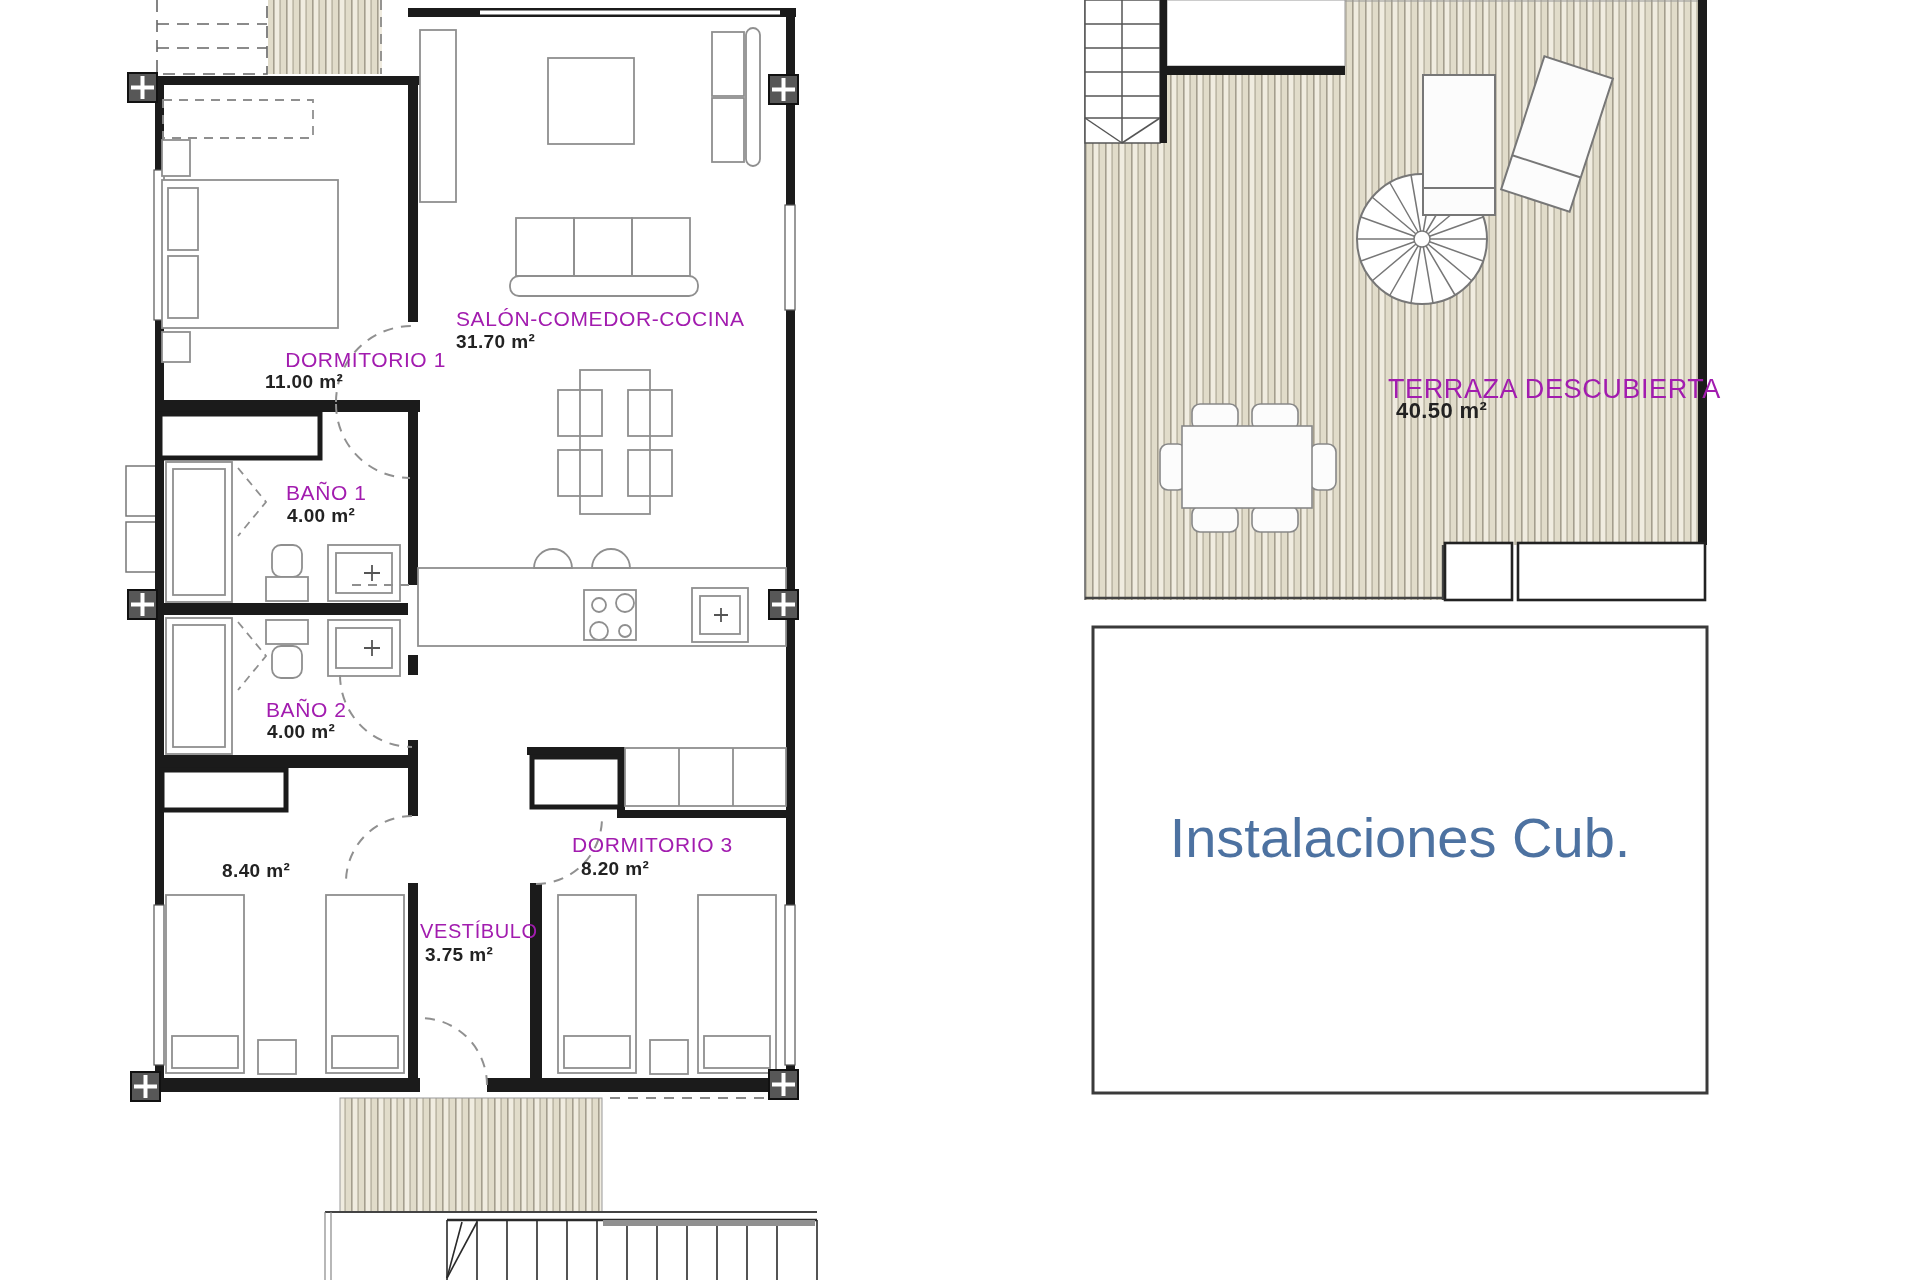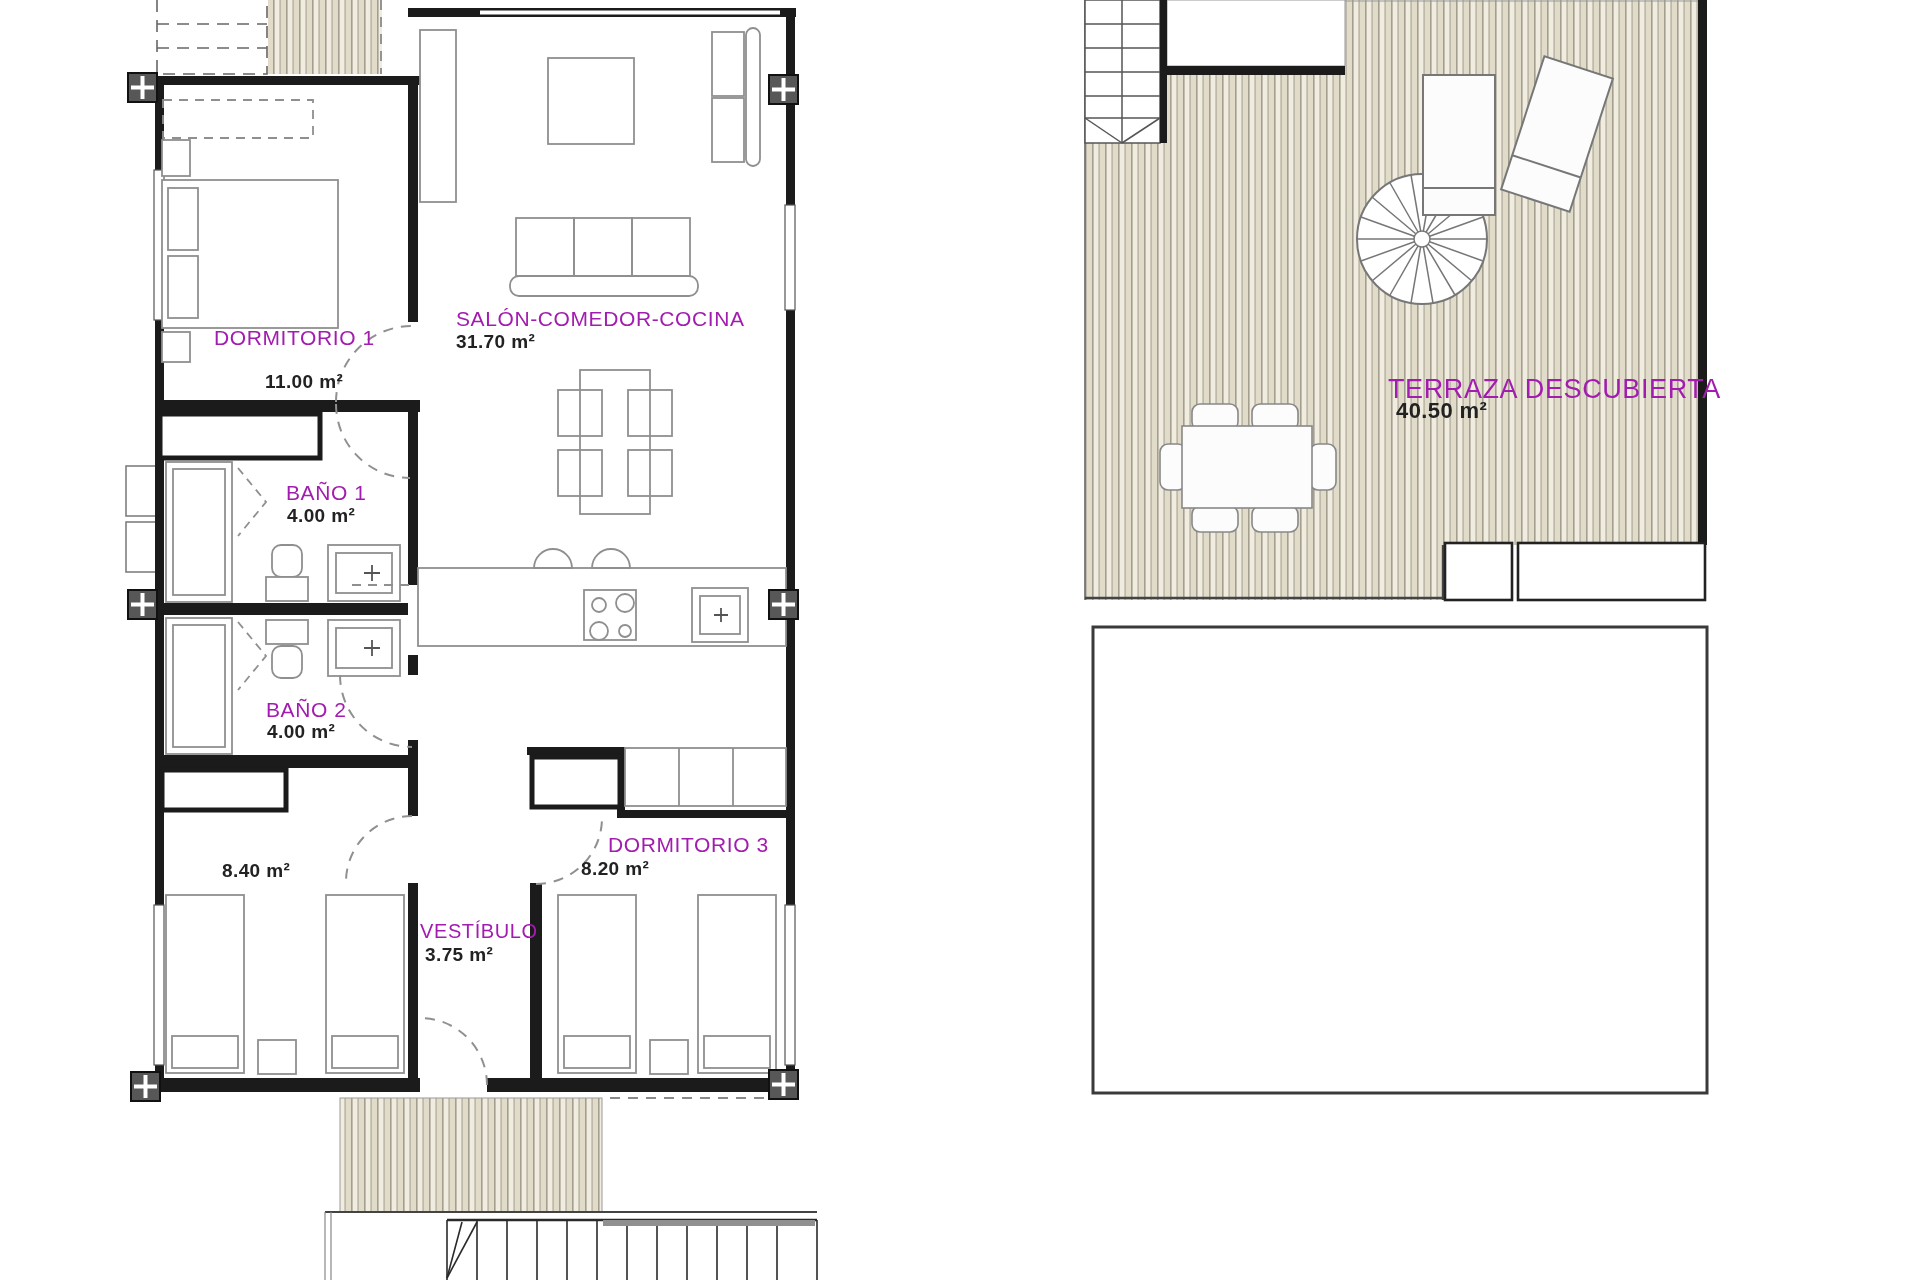--- a/index.html
+++ b/index.html
@@ -278,37 +278,40 @@
   </g>
 
   <g fill="#ffffff" stroke="#222" stroke-width="2.6">
     <rect x="1445" y="543" width="67" height="57"></rect>
     <rect x="1518" y="543" width="187" height="57"></rect>
   </g>
 
   <rect x="1093" y="627" width="614" height="466" fill="#ffffff" stroke="#3a3a3a" stroke-width="3"></rect>
 </svg>
 
-<div class="label" style="left:214px;top:326px;width:232px;text-align:left">DORMITORIO 1</div>
+<div class="label" style="left:214px;top:348px;width:232px;text-align:right">DORMITORIO 1</div>
 <div class="label area" style="left:265px;top:371px">11.00 m²</div>
 
 <div class="label" style="left:456px;top:307px">SALÓN-COMEDOR-COCINA</div>
 <div class="label area" style="left:456px;top:331px">31.70 m²</div>
 
 <div class="label" style="left:286px;top:481px">BAÑO 1</div>
 <div class="label area" style="left:287px;top:505px">4.00 m²</div>
 
 <div class="label" style="left:266px;top:698px">BAÑO 2</div>
 <div class="label area" style="left:267px;top:721px">4.00 m²</div>
 
 <div class="label area" style="left:222px;top:860px">8.40 m²</div>
 
 <div class="label" style="left:420px;top:920px;font-size:20px">VESTÍBULO</div>
 <div class="label area" style="left:425px;top:944px">3.75 m²</div>
 
-<div class="label" style="left:608px;top:833px">DORMITORIO 3</div>
+<div class="label" style="left:572px;top:833px">DORMITORIO 3</div>
 <div class="label area" style="left:581px;top:858px">8.20 m²</div>
 
 <div class="label" style="left:1388px;top:374px;font-size:27px">TERRAZA DESCUBIERTA</div>
 <div class="label area" style="left:1396px;top:398px;font-size:22px">40.50 m²</div>
 
-
+<div class="inst-box">
+  <span class="inst-text">Instalaciones Cub.</span>
 </div>
 
+</div>
+
 </body></html>

